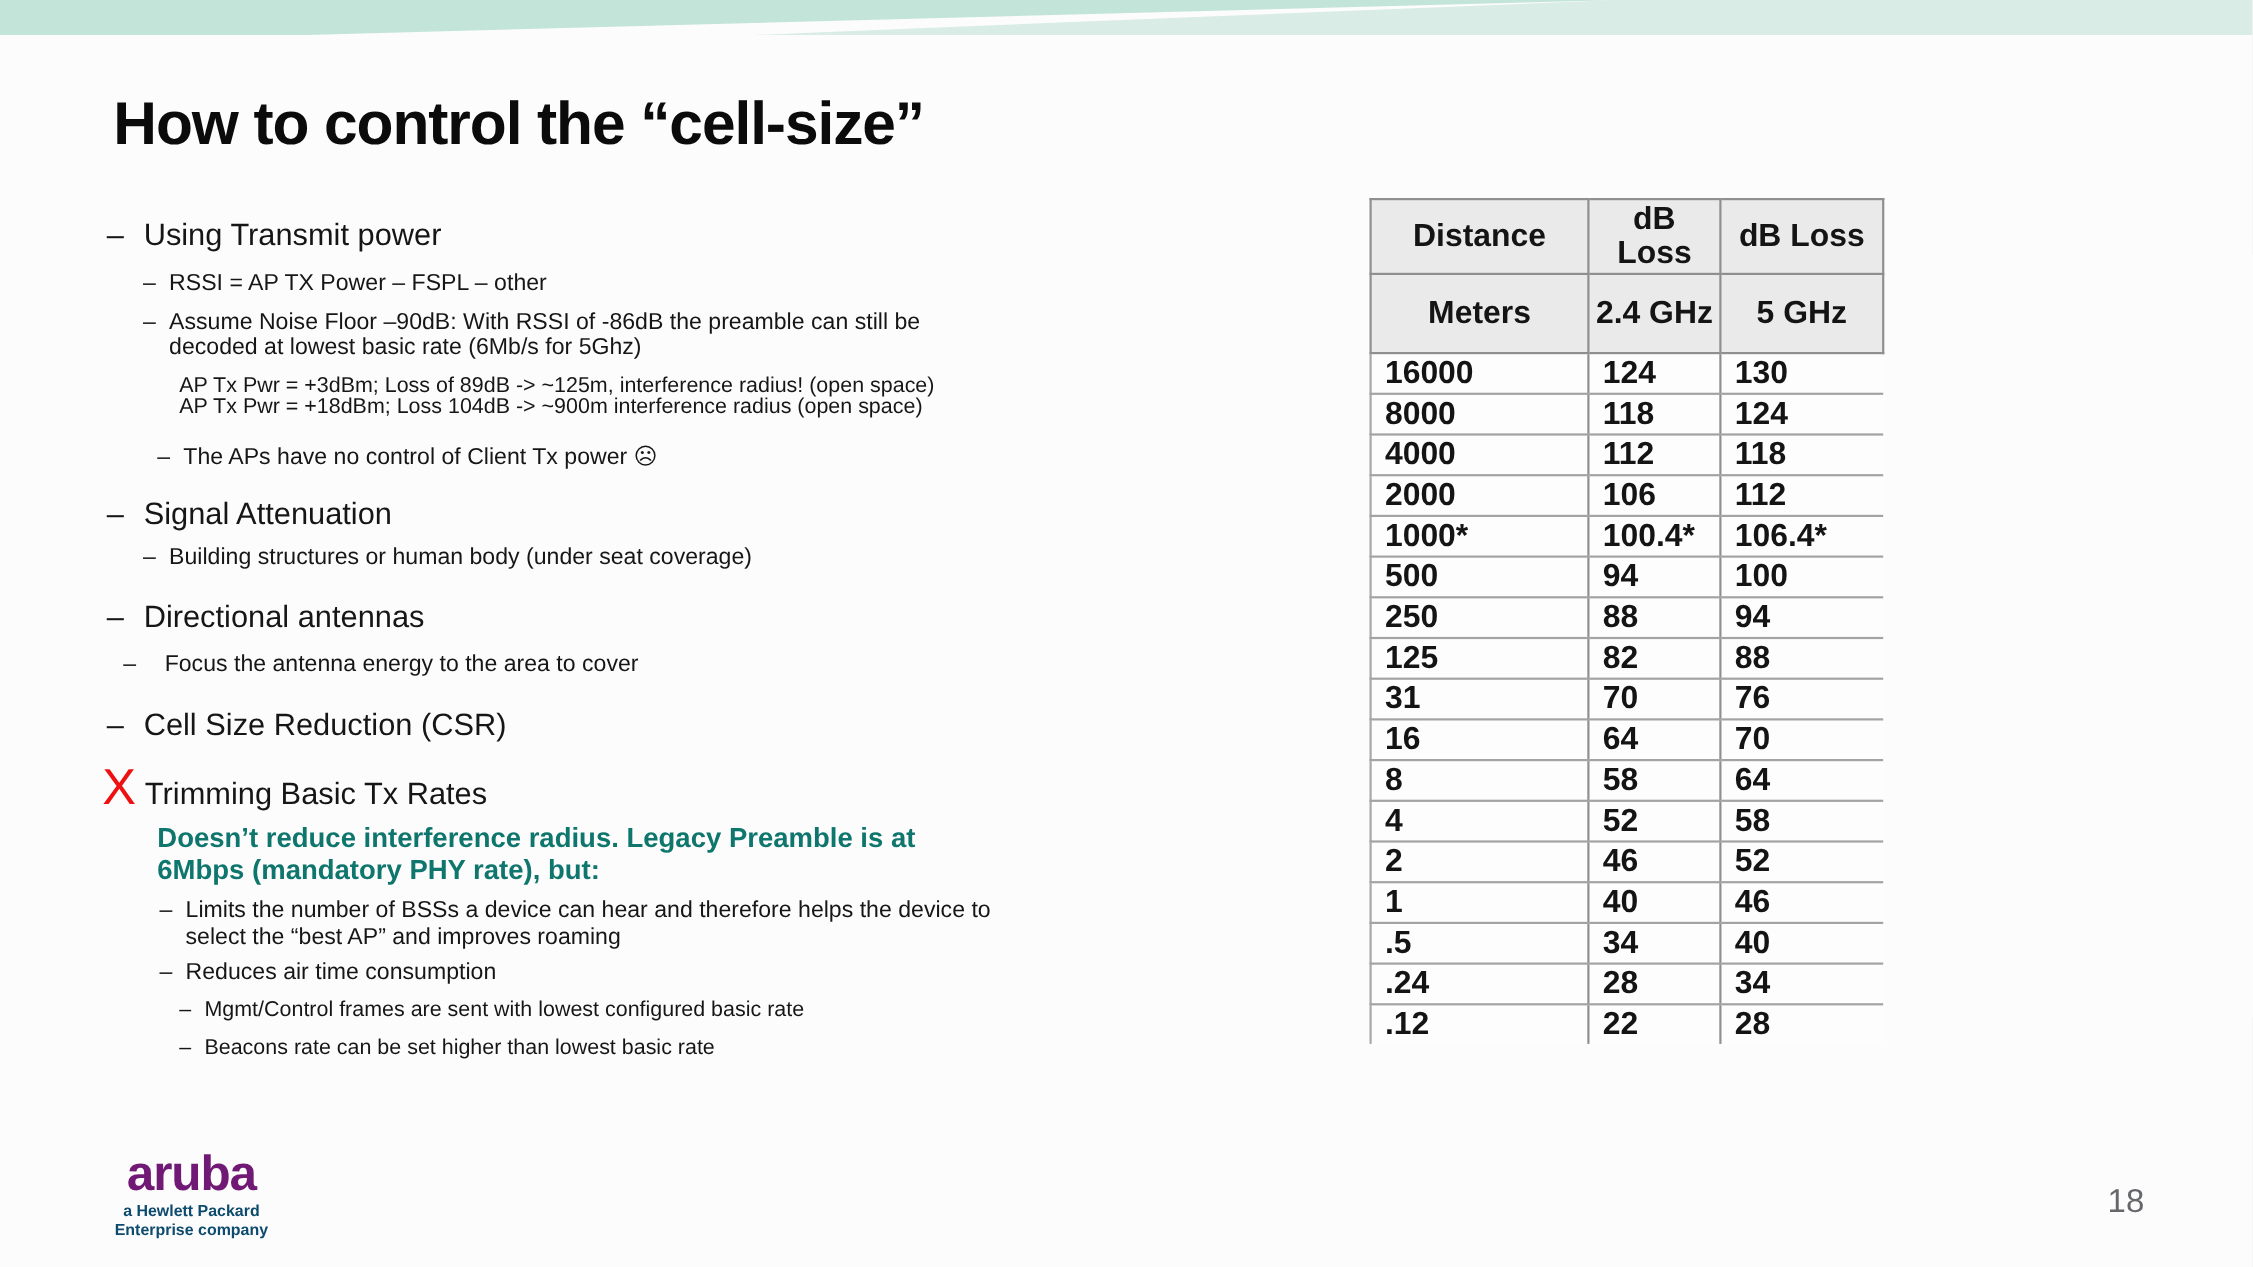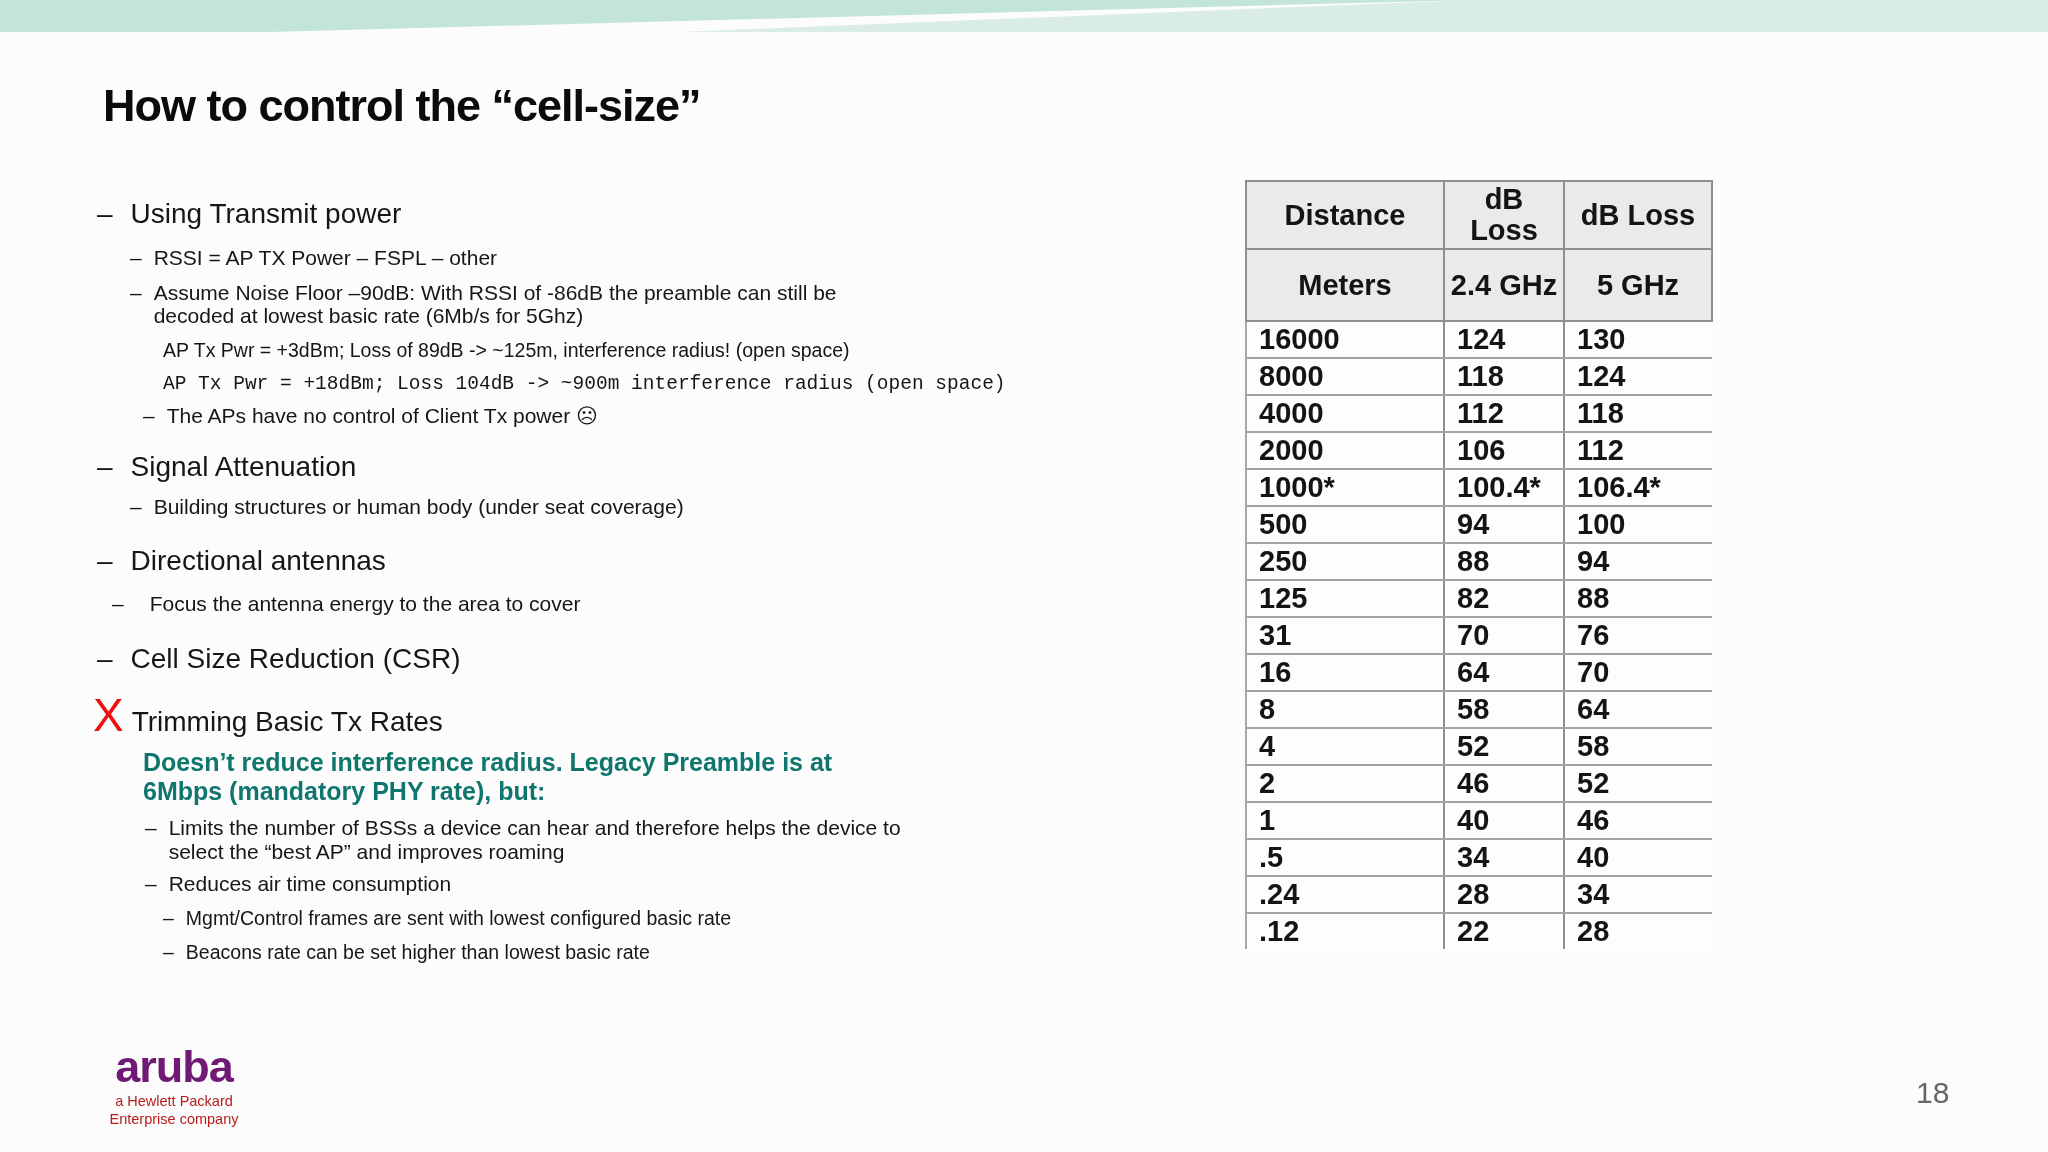--- a/index.html
+++ b/index.html
@@ -6,21 +6,21 @@
   .slide{
     position:relative;width:2048px;height:1152px;background:#fcfcfc;overflow:hidden;
     font-family:"Liberation Sans",sans-serif;color:#1a1a1a;
   }
   
   .band{position:absolute;top:0;left:0;width:2048px;height:32px;}
   .band-light{position:absolute;inset:0;background:#d9ece5;
     clip-path:polygon(0 0,100% 0,100% 100%,33.2% 100%,71.8% 0);}
   .band-dark{position:absolute;inset:0;background:#c3e4d9;
     clip-path:polygon(0 0,71.8% 0,13.2% 100%,0 100%);}
-  .title{position:absolute;left:103px;top:80px;font-size:45px;font-weight:700;
+  .title{position:absolute;left:103px;top:80px;font-size:55px;font-weight:700;
     letter-spacing:-1px;color:#0b0b0b;white-space:nowrap;}
   
   .li{position:absolute;display:flex;align-items:flex-start;color:#161616;}
   .l1{font-size:28px;line-height:32px;}
   .l2{font-size:21px;line-height:23px;}
   .l3{font-size:19.5px;line-height:22px;}
   .dash1{margin-right:18px;}
   .dash2{margin-right:12px;}
   .gap-lg{margin-right:26px;}
   .x-line{align-items:baseline;}
@@ -40,21 +40,21 @@
   .loss-table td:first-child{border-left:2px solid #a8a8a8;}
   .loss-table td.c1,.loss-table td.c2{border-right:2px solid #8f8f8f;}
   .loss-table tbody tr:last-child td{border-bottom:none;}
   .col-dist{width:198px;}
   .col-24{width:120px;}
   .col-5{width:148px;}
   
   .logo{position:absolute;left:98px;top:1044px;width:152px;text-align:center;}
   .logo-word{font-size:45px;font-weight:700;color:#701a75;line-height:46px;
     letter-spacing:-1px;}
-  .logo-tag{font-size:14.5px;color:#b91c1c;line-height:18px;margin-top:2px;}
+  .logo-tag{font-size:14.5px;color:#0c4a6e;line-height:18px;margin-top:2px;font-weight:bold;}
   .page-num{position:absolute;left:1916px;top:1076px;font-size:30px;color:#66676b;}
 </style>
 </head>
 <body>
 
 <div class="slide">
 
   <div class="band">
     <div class="band-light"></div>
     <div class="band-dark"></div>
@@ -70,21 +70,21 @@
     <span class="dash2">–</span>
     <span>RSSI = AP TX Power – FSPL – other</span>
   </div>
   <div class="li l2" style="left:130px;top:281px;">
     <span class="dash2">–</span>
     <span style="width:700px;">Assume Noise Floor –90dB: With RSSI of -86dB the preamble can still be decoded at lowest basic rate (6Mb/s for 5Ghz)</span>
   </div>
   <div class="li l3" style="left:163px;top:339px;">
     <span>AP Tx Pwr = +3dBm; Loss of 89dB -&gt; ~125m, interference radius! (open space)</span>
   </div>
-  <div class="li l3" style="left:163px;top:373px;font-family:Liberation Mono, monospace;">
+  <div class="li l3" style="left:163px;top:358px;">
     <span>AP Tx Pwr = +18dBm; Loss 104dB -&gt; ~900m interference radius (open space)</span>
   </div>
   <div class="li l2" style="left:143px;top:404px;">
     <span class="dash2">–</span>
     <span>The APs have no control of Client Tx power ☹</span>
   </div>
 
   <div class="li l1" style="left:97px;top:451px;">
     <span class="dash1">–</span>
     <span>Signal Attenuation</span>

